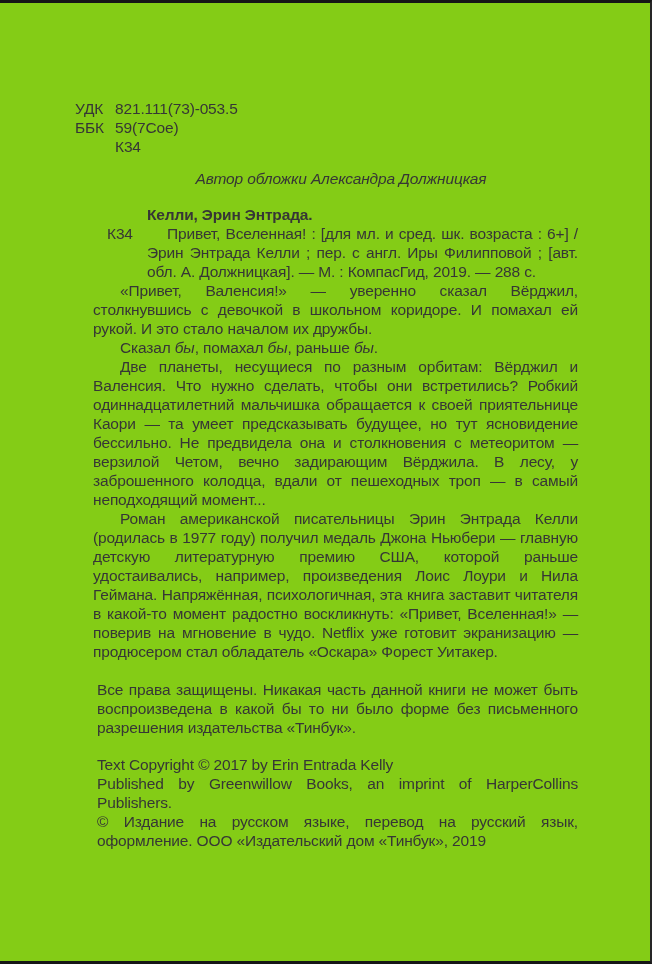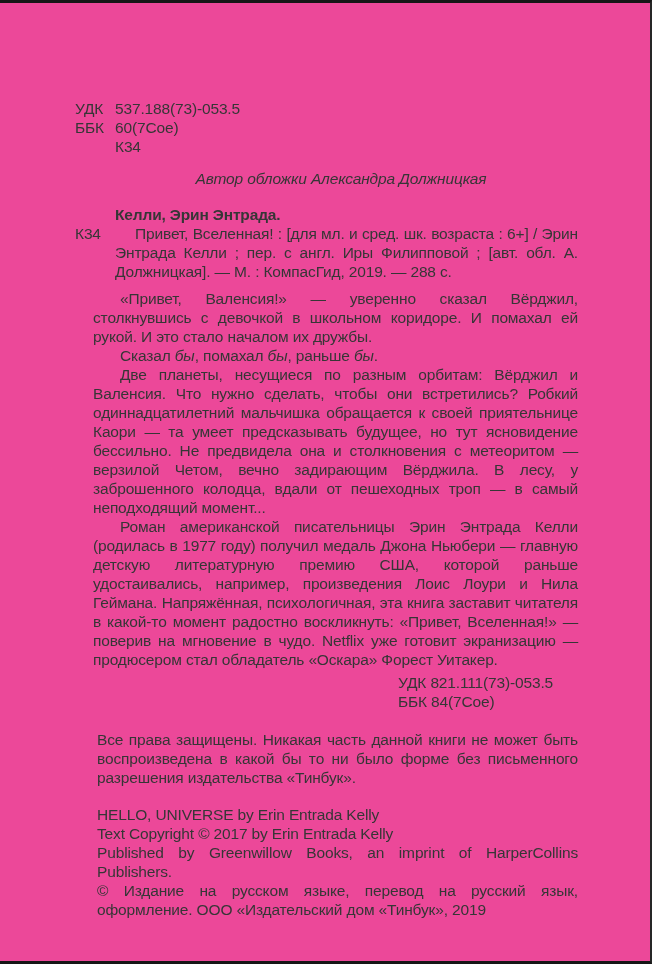--- a/index.html
+++ b/index.html
@@ -2,21 +2,21 @@
 <html><head>
 <meta charset="utf-8">
 <style>
   html, body { margin: 0; padding: 0; background: #e8e8e8; }
   .page {
     position: relative;
     width: 652px;
     height: 964px;
     box-sizing: border-box;
     margin: 0 auto;
-    background: #ec4899;
+    background: #84cc16;
     border-top: 3px solid #161616;
     border-bottom: 3px solid #161616;
     border-right: 2px solid #262626;
     overflow: hidden;
     font-family: "Liberation Sans", sans-serif;
     font-size: 15.5px;
     line-height: 19px;
     letter-spacing: -0.15px;
     color: #363636;
   }
@@ -32,53 +32,53 @@
   .justify { text-align: justify; }
 
   
   .udk-block .row { display: flex; }
   .udk-block .lbl { display: inline-block; width: 40px; flex: 0 0 40px; }
 
   
   .cover-author { margin: 13px 0 0 29px; text-align: center; }
 
   
-  .bib { margin-top: 17px; }
+  .bib { margin-top: 17px; margin-left: 32px; }
   .bib-author { margin-left: 40px; }
   .bib-body { position: relative; margin-left: 40px; }
   .bib-code { position: absolute; left: -40px; top: 0; }
   .bib-entry { text-indent: 20px; }
 
   
-  .annotation { margin-left: 18px; margin-top: 8px; }
+  .annotation { margin-left: 18px; }
   .annotation p { text-indent: 27px; }
 
   
   .udk-right { margin-left: 323px; margin-top: 4px; white-space: nowrap; }
 
   
   .rights { margin: 19px 0 0 22px; }
 
   
   .copyright { margin: 18px 0 0 22px; }
 </style>
 </head>
 <body>
 
 <div class="page">
   <div class="content">
 
     <div class="udk-block">
       <div class="row">
         <span class="lbl">УДК</span>
-        <span>537.188(73)-053.5</span>
+        <span>821.111(73)-053.5</span>
       </div>
       <div class="row">
         <span class="lbl">ББК</span>
-        <span>60(7Сое)</span>
+        <span>59(7Сое)</span>
       </div>
       <div class="row">
         <span class="lbl"></span>
         <span>К34</span>
       </div>
     </div>
 
     <div class="cover-author italic">Автор обложки Александра Должницкая</div>
 
     <div class="bib">
@@ -89,28 +89,23 @@
       </div>
     </div>
 
     <div class="annotation">
       <p class="justify">«Привет, Валенсия!» — уверенно сказал Вёрджил, столкнувшись с девочкой в школьном коридоре. И помахал ей рукой. И это стало началом их дружбы.</p>
       <p><span>Сказал </span><span class="italic">бы</span><span>, помахал </span><span class="italic">бы</span><span>, раньше </span><span class="italic">бы</span><span>.</span></p>
       <p class="justify">Две планеты, несущиеся по разным орбитам: Вёрджил и Валенсия. Что нужно сделать, чтобы они встретились? Робкий одиннадцатилетний мальчишка обращается к своей приятельнице Каори — та умеет предсказывать будущее, но тут ясновидение бессильно. Не предвидела она и столкновения с метеоритом — верзилой Четом, вечно задирающим Вёрджила. В лесу, у заброшенного колодца, вдали от пешеходных троп — в самый неподходящий момент...</p>
       <p class="justify">Роман американской писательницы Эрин Энтрада Келли (родилась в 1977 году) получил медаль Джона Ньюбери — главную детскую литературную премию США, которой раньше удостаивались, например, произведения Лоис Лоури и Нила Геймана. Напряжённая, психологичная, эта книга заставит читателя в какой-то момент радостно воскликнуть: «Привет, Вселенная!» — поверив на мгновение в чудо. Netflix уже готовит экранизацию — продюсером стал обладатель «Оскара» Форест Уитакер.</p>
     </div>
 
-    <div class="udk-right">
-      <div>УДК 821.111(73)-053.5</div>
-      <div>ББК 84(7Сое)</div>
-    </div>
 
     <p class="rights justify">Все права защищены. Никакая часть данной книги не может быть воспроизведена в какой бы то ни было форме без письменного разрешения издательства «Тинбук».</p>
 
     <div class="copyright">
-      <p class="justify">HELLO, UNIVERSE by Erin Entrada Kelly</p>
       <p class="justify">Text Copyright © 2017 by Erin Entrada Kelly</p>
       <p class="justify">Published by Greenwillow Books, an imprint of HarperCollins Publishers.</p>
       <p class="justify">© Издание на русском языке, перевод на русский язык, оформление. ООО «Издательский дом «Тинбук», 2019</p>
     </div>
 
   </div>
 </div>
 
 </body></html>

